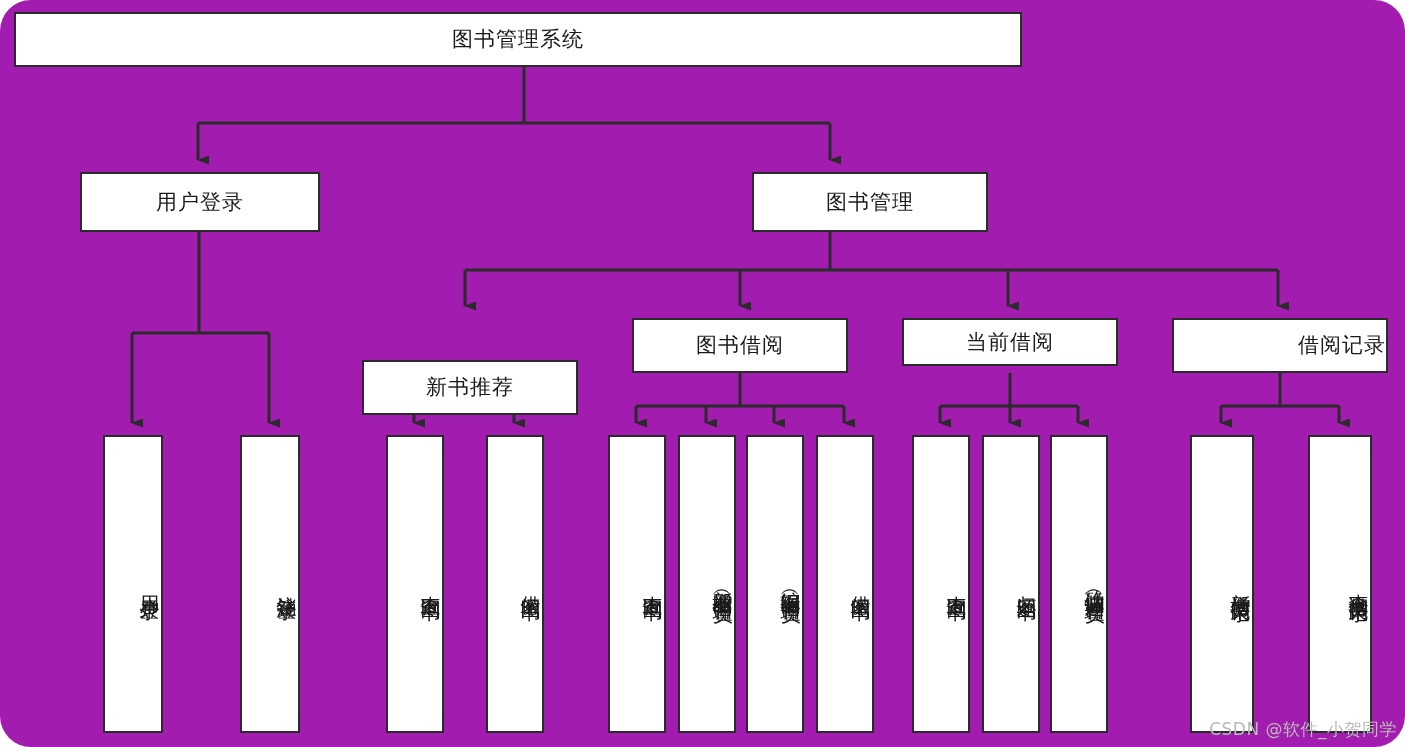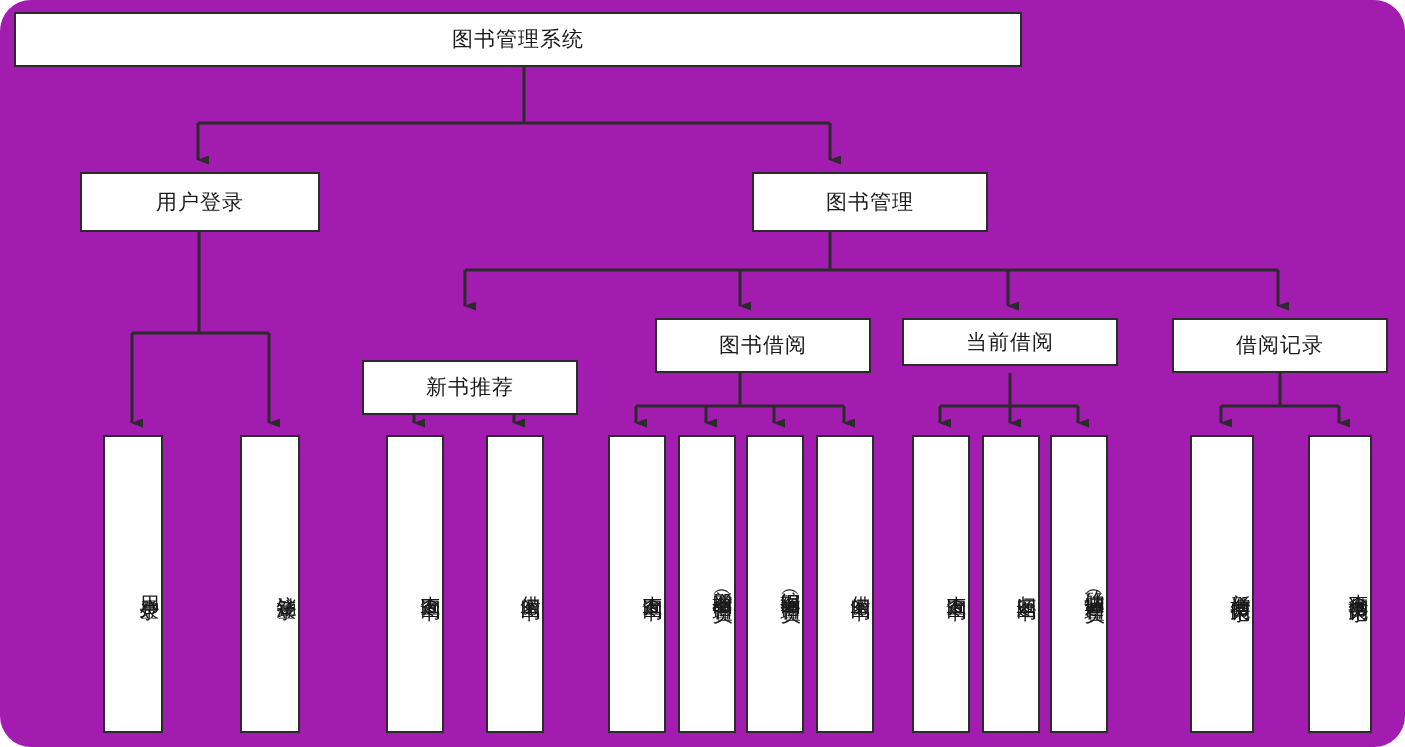--- a/index.html
+++ b/index.html
@@ -124,27 +124,27 @@
       </div>
       <div class="node horiz" style="left: 80px; top: 172px; width: 240px; height: 60px;">
         <span class="node-label">用户登录</span>
       </div>
       <div class="node horiz" style="left: 712px; top: 172px; width: 236px; height: 60px; margin-left: 40px;">
         <span class="node-label">图书管理</span>
       </div>
       <div class="node horiz" style="left: 362px; top: 318px; width: 216px; height: 55px; margin-top: 42px;">
         <span class="node-label">新书推荐</span>
       </div>
-      <div class="node horiz" style="left: 632px; top: 318px; width: 216px; height: 55px; margin-left: 23px;">
+      <div class="node horiz" style="left: 632px; top: 318px; width: 216px; height: 55px;">
         <span class="node-label">图书借阅</span>
       </div>
       <div class="node horiz" style="left: 902px; top: 318px; width: 216px; height: 48px;">
         <span class="node-label">当前借阅</span>
       </div>
-      <div class="node horiz" style="left: 1172px; top: 318px; width: 216px; height: 55px;">
+      <div class="node horiz" style="left: 1172px; top: 318px; width: 216px; height: 55px; justify-content: flex-end;">
         <span class="node-label">借阅记录</span>
       </div>
       <div class="node vert" style="left: 103px; top: 435px; width: 60px; height: 298px;">
         <span class="node-label">用户登录</span>
       </div>
       <div class="node vert" style="left: 240px; top: 435px; width: 60px; height: 298px;">
         <span class="node-label">注销登录</span>
       </div>
       <div class="node vert" style="left: 386px; top: 435px; width: 58px; height: 298px;">
         <span class="node-label">查询图书</span>
@@ -174,13 +174,14 @@
         <span class="node-label">确认归还（管理员）</span>
       </div>
       <div class="node vert" style="left: 1190px; top: 435px; width: 64px; height: 298px;">
         <span class="node-label">新增借阅记录</span>
       </div>
       <div class="node vert" style="left: 1308px; top: 435px; width: 64px; height: 298px;">
         <span class="node-label">查询借阅记录</span>
       </div>
     </div>
 
+  <div id="watermark">CSDN @软件_小贺同学</div>
 </div>
 
 </body></html>

